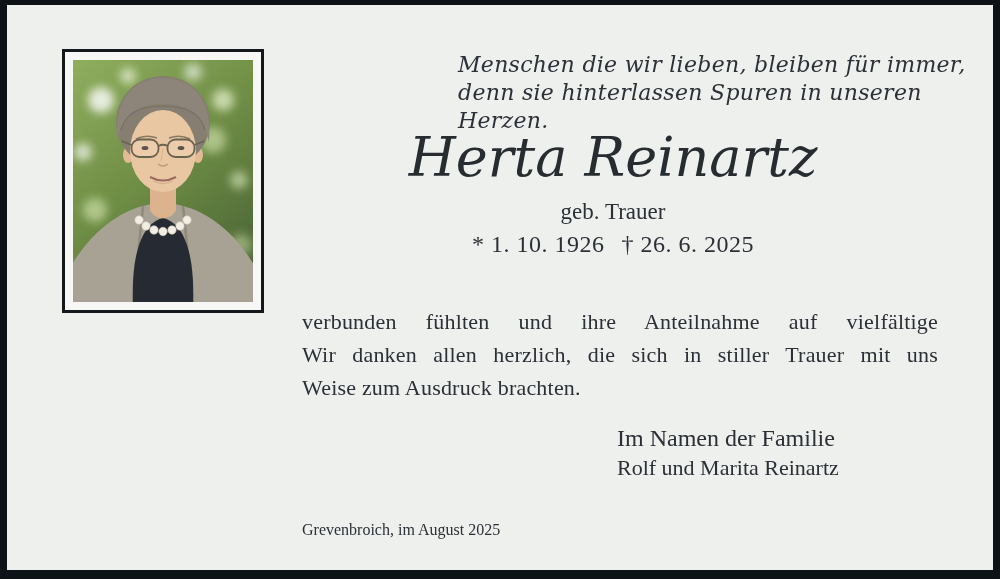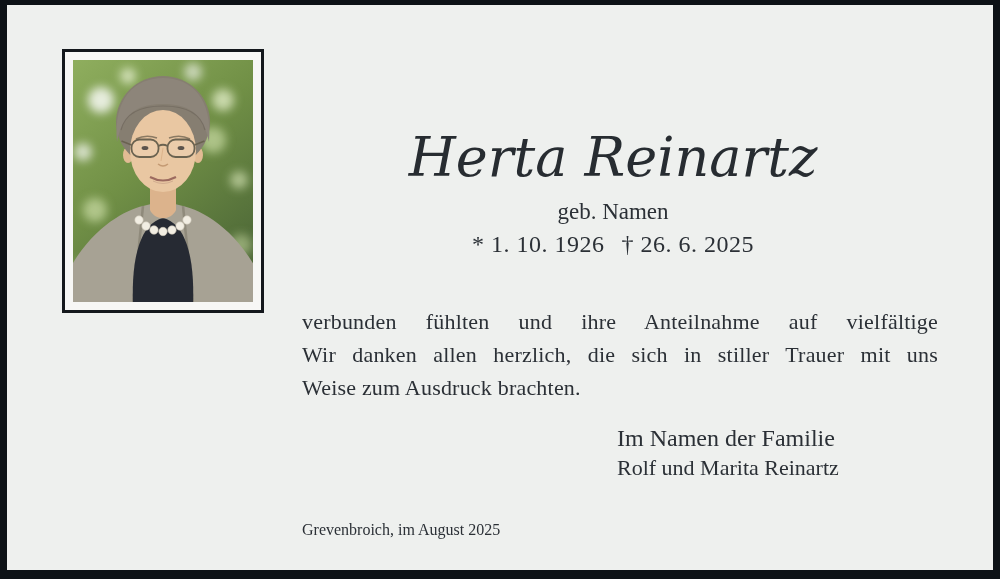--- a/index.html
+++ b/index.html
@@ -152,25 +152,27 @@
           <circle cx="90" cy="171.5" r="4.2"></circle>
           <circle cx="99" cy="170" r="4.2"></circle>
           <circle cx="107" cy="166" r="4.2"></circle>
           <circle cx="114" cy="160" r="4.2"></circle>
         </g>
       </g>
     </svg>
   </div>
 
   <div class="quote">
+    <div>Menschen die wir lieben, bleiben für immer,</div>
+    <div>denn sie hinterlassen Spuren in unseren Herzen.</div>
   </div>
 
   <div class="name">Herta Reinartz</div>
 
-  <div class="birth-name">geb. Namen</div>
+  <div class="birth-name">geb. Trauer</div>
 
   <div class="dates">
     <span class="birth">* 1. 10. 1926</span><span class="death">† 26. 6. 2025</span>
   </div>
 
   <div class="thanks">
     <div class="line">verbunden fühlten und ihre Anteilnahme auf vielfältige</div>
     <div class="line">Wir danken allen herzlich, die sich in stiller Trauer mit uns</div>
     <div class="line last">Weise zum Ausdruck brachten.</div>
   </div>

